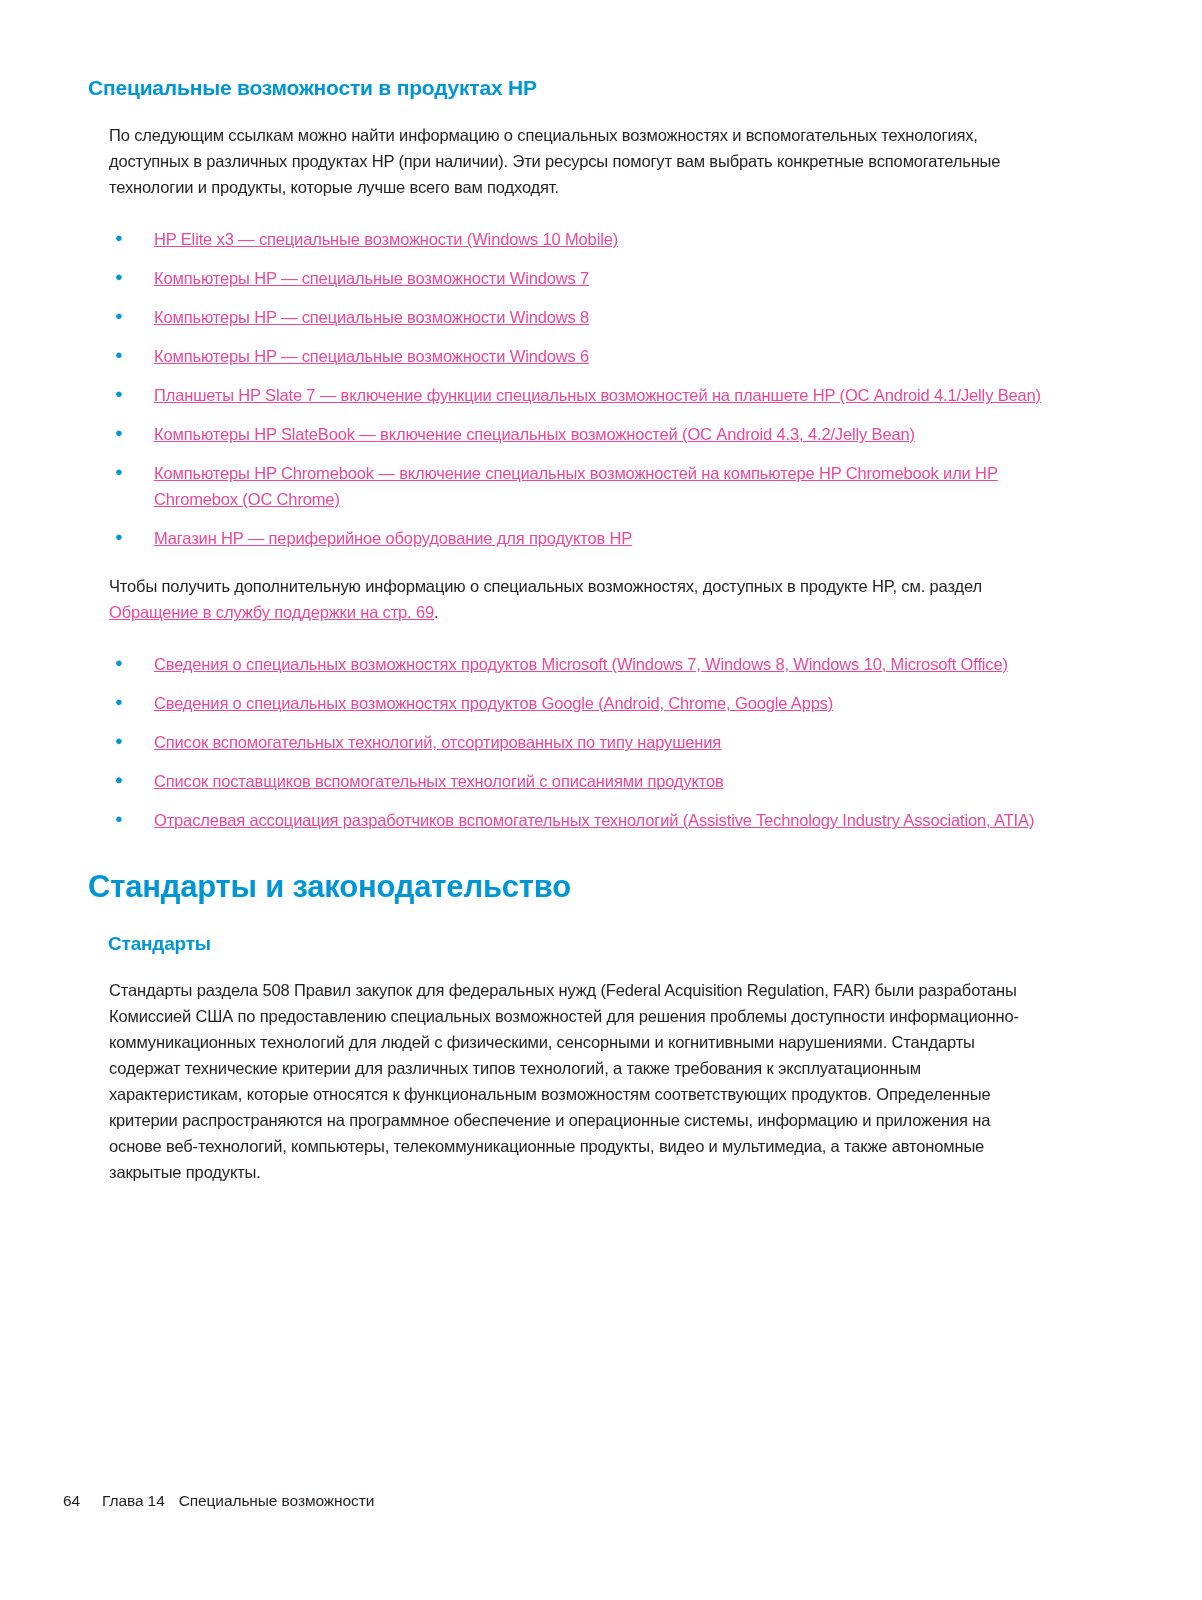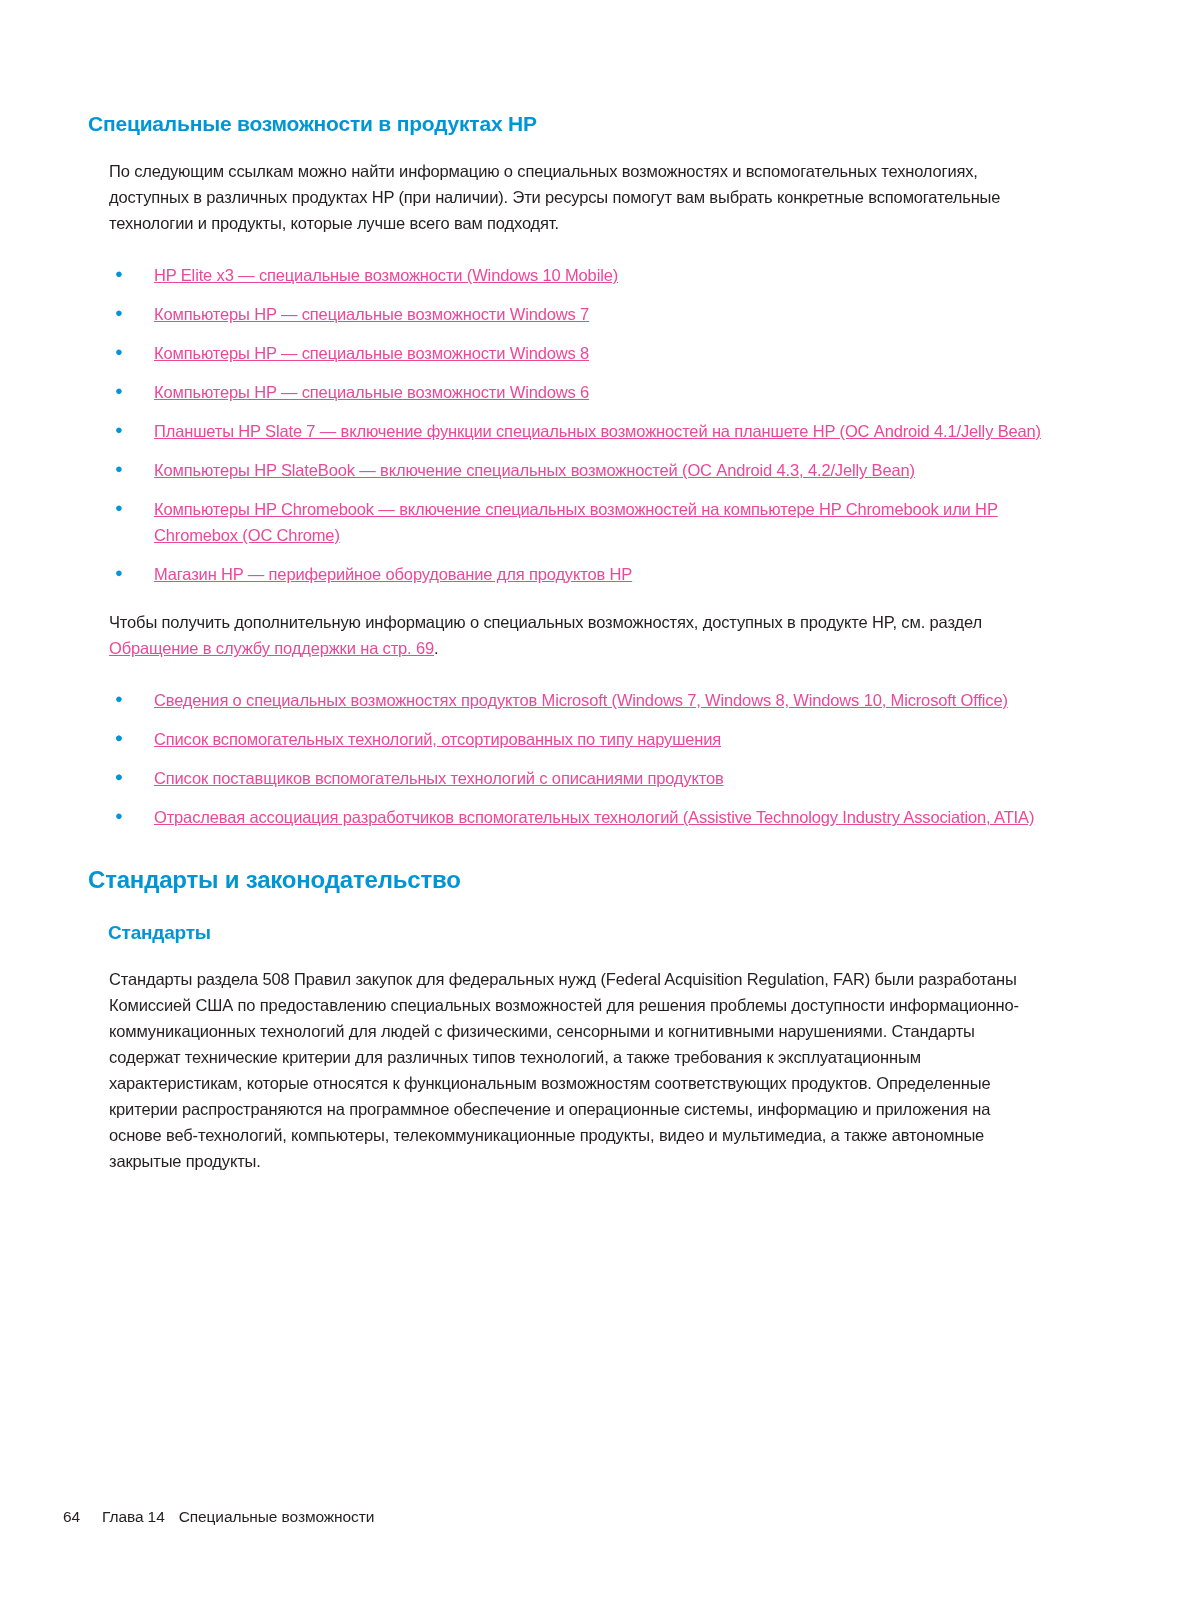--- a/index.html
+++ b/index.html
@@ -9,35 +9,35 @@
     background: #ffffff;
     font-family: "Liberation Sans", sans-serif;
     color: #231f20;
     position: relative;
     overflow: hidden;
   }
   .page {
     position: relative;
     width: 1202px;
     height: 1600px;
-    padding-top: 112px;
+    padding-top: 76px;
     box-sizing: border-box;
   }
   .h-blue {
     color: #0096d6;
     font-weight: 700;
     letter-spacing: -0.2px;
   }
   h3.section-heading {
     font-size: 21px;
     line-height: 1.15;
     margin: 0 0 0 88px;
   }
   h1.page-heading {
-    font-size: 24px;
+    font-size: 31px;
     line-height: 1.15;
     margin: 36px 12px 0 88px;
   }
   h2.sub-heading {
     font-size: 19px;
     line-height: 1.15;
     margin: 28px 0 0 108px;
   }
   .content {
     margin-left: 109px;
@@ -71,21 +71,20 @@
     text-decoration: underline;
     cursor: pointer;
   }
   .footer {
     position: absolute;
     left: 63px;
     top: 1492px;
     font-size: 15.5px;
     letter-spacing: -0.1px;
     color: #231f20;
-    margin-top: 16px;
   }
   .footer .page-num { margin-right: 22px; }
   .footer .chapter { margin-right: 14px; }
 </style>
 </head>
 <body>
 
 <div class="page">
 
   <h3 class="h-blue section-heading">Специальные возможности в продуктах HP</h3>
@@ -132,20 +131,21 @@
     <p><span>Чтобы получить дополнительную информацию о специальных возможностях, доступных в продукте HP, см. раздел </span><a class="link">Обращение в службу поддержки на стр. 69</a><span>.</span></p>
 
 
     <ul class="link-list">
       <li>
         <span class="bullet-dot">●</span>
         <a class="link">Сведения о специальных возможностях продуктов Microsoft (Windows 7, Windows 8, Windows 10, Microsoft Office)</a>
       </li>
       <li>
         <span class="bullet-dot">●</span>
+        <a class="link">Сведения о специальных возможностях продуктов Google (Android, Chrome, Google Apps)</a>
       </li>
       <li>
         <span class="bullet-dot">●</span>
         <a class="link">Список вспомогательных технологий, отсортированных по типу нарушения</a>
       </li>
       <li>
         <span class="bullet-dot">●</span>
       </li>
       <li>
         <span class="bullet-dot">●</span>

